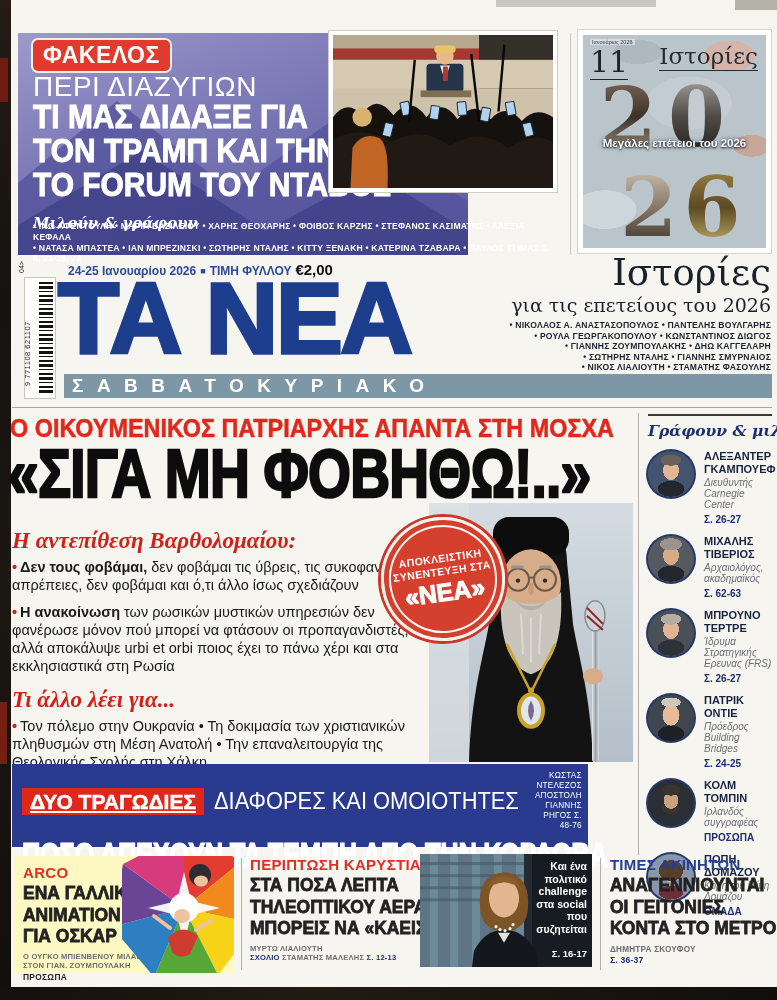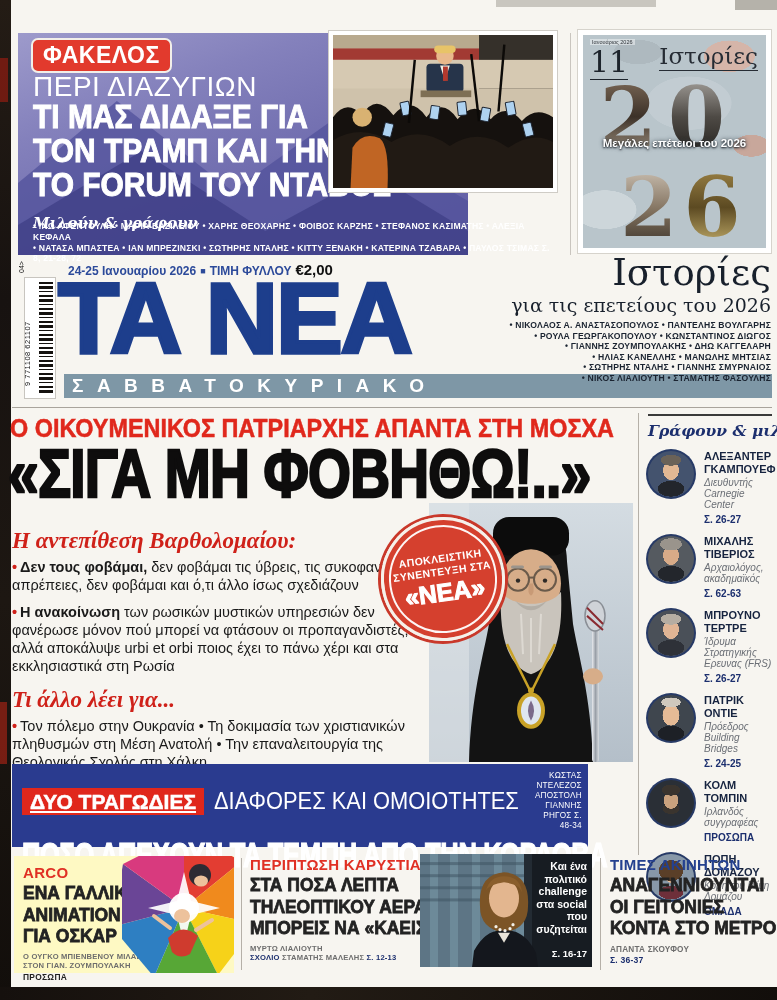--- a/index.html
+++ b/index.html
@@ -256,21 +256,20 @@
   <div class="abs logo">ΤΑ ΝΕΑ</div>
   <div class="abs edition-band">ΣΑΒΒΑΤΟΚΥΡΙΑΚΟ</div>
 
   <div class="abs stories-title">Ιστορίες</div>
   <div class="abs stories-sub">για τις επετείους του 2026</div>
   <div class="abs stories-names">
 
   <div>• ΝΙΚΟΛΑΟΣ Α. ΑΝΑΣΤΑΣΟΠΟΥΛΟΣ • ΠΑΝΤΕΛΗΣ ΒΟΥΛΓΑΡΗΣ</div>
       <div>• ΡΟΥΛΑ ΓΕΩΡΓΑΚΟΠΟΥΛΟΥ • ΚΩΝΣΤΑΝΤΙΝΟΣ ΔΙΩΓΟΣ</div>
       <div>• ΓΙΑΝΝΗΣ ΖΟΥΜΠΟΥΛΑΚΗΣ • ΔΗΩ ΚΑΓΓΕΛΑΡΗ</div>
-      <div>• ΗΛΙΑΣ ΚΑΝΕΛΛΗΣ • ΜΑΝΩΛΗΣ ΜΗΤΣΙΑΣ</div>
       <div>• ΣΩΤΗΡΗΣ ΝΤΑΛΗΣ • ΓΙΑΝΝΗΣ ΣΜΥΡΝΑΙΟΣ</div>
       <div>• ΝΙΚΟΣ ΛΙΑΛΙΟΥΤΗ • ΣΤΑΜΑΤΗΣ ΦΑΣΟΥΛΗΣ</div>
     </div>
 
   <div class="abs rule-h"></div>
 
   <div class="abs kicker">Ο ΟΙΚΟΥΜΕΝΙΚΟΣ ΠΑΤΡΙΑΡΧΗΣ ΑΠΑΝΤΑ ΣΤΗ ΜΟΣΧΑ</div>
   <div class="abs headline">«ΣΙΓΑ ΜΗ ΦΟΒΗΘΩ!..»</div>
 
   <div class="abs art-left">
@@ -383,21 +382,21 @@
         </div>
       </div>
   </div>
 
   <div class="abs band">
     <div class="band-row1">
       <span class="band-badge">ΔΥΟ ΤΡΑΓΩΔΙΕΣ</span>
       <span class="band-top">ΔΙΑΦΟΡΕΣ ΚΑΙ ΟΜΟΙΟΤΗΤΕΣ</span>
       <span class="band-credits">
         <b>ΚΩΣΤΑΣ ΝΤΕΛΕΖΟΣ</b><br>
-        <b>ΑΠΟΣΤΟΛΗ</b> <span>ΓΙΑΝΝΗΣ ΡΗΓΟΣ</span> <b>Σ. 48-34</b>
+        <b>ΑΠΟΣΤΟΛΗ</b> <span>ΓΙΑΝΝΗΣ ΡΗΓΟΣ</span> <b>Σ. 48-76</b>
       </span>
     </div>
     <div class="band-headline">ΠΟΣΟ ΑΠΕΧΟΥΝ ΤΑ ΤΕΜΠΗ ΑΠΟ ΤΗΝ ΚΟΡΔΟΒΑ</div>
   </div>
 
   <div class="abs bcol1">
     <div class="b-kick-red">ARCO</div>
     <div>
 
     <div class="b-head">ΕΝΑ ΓΑΛΛΙΚΟ</div>
@@ -485,19 +484,19 @@
 
   <div class="abs bcol3">
     <div class="b-kick-blue">ΤΙΜΕΣ ΑΚΙΝΗΤΩΝ</div>
     <div>
 
     <div class="b-head">ΑΝΑΓΕΝΝΙΟΥΝΤΑΙ</div>
         <div class="b-head">ΟΙ ΓΕΙΤΟΝΙΕΣ</div>
         <div class="b-head">ΚΟΝΤΑ ΣΤΟ ΜΕΤΡΟ</div>
       </div>
     <div class="b-byline">
-      <span>ΑΠΑΝΤΑ ΣΚΟΥΦΟΥ</span>
+      <span>ΔΗΜΗΤΡΑ ΣΚΟΥΦΟΥ</span>
       <span class="pg">Σ. 36-37</span>
     </div>
   </div>
 
   <div class="abs scan-bottom"></div>
 </div>
 
 </body></html>

